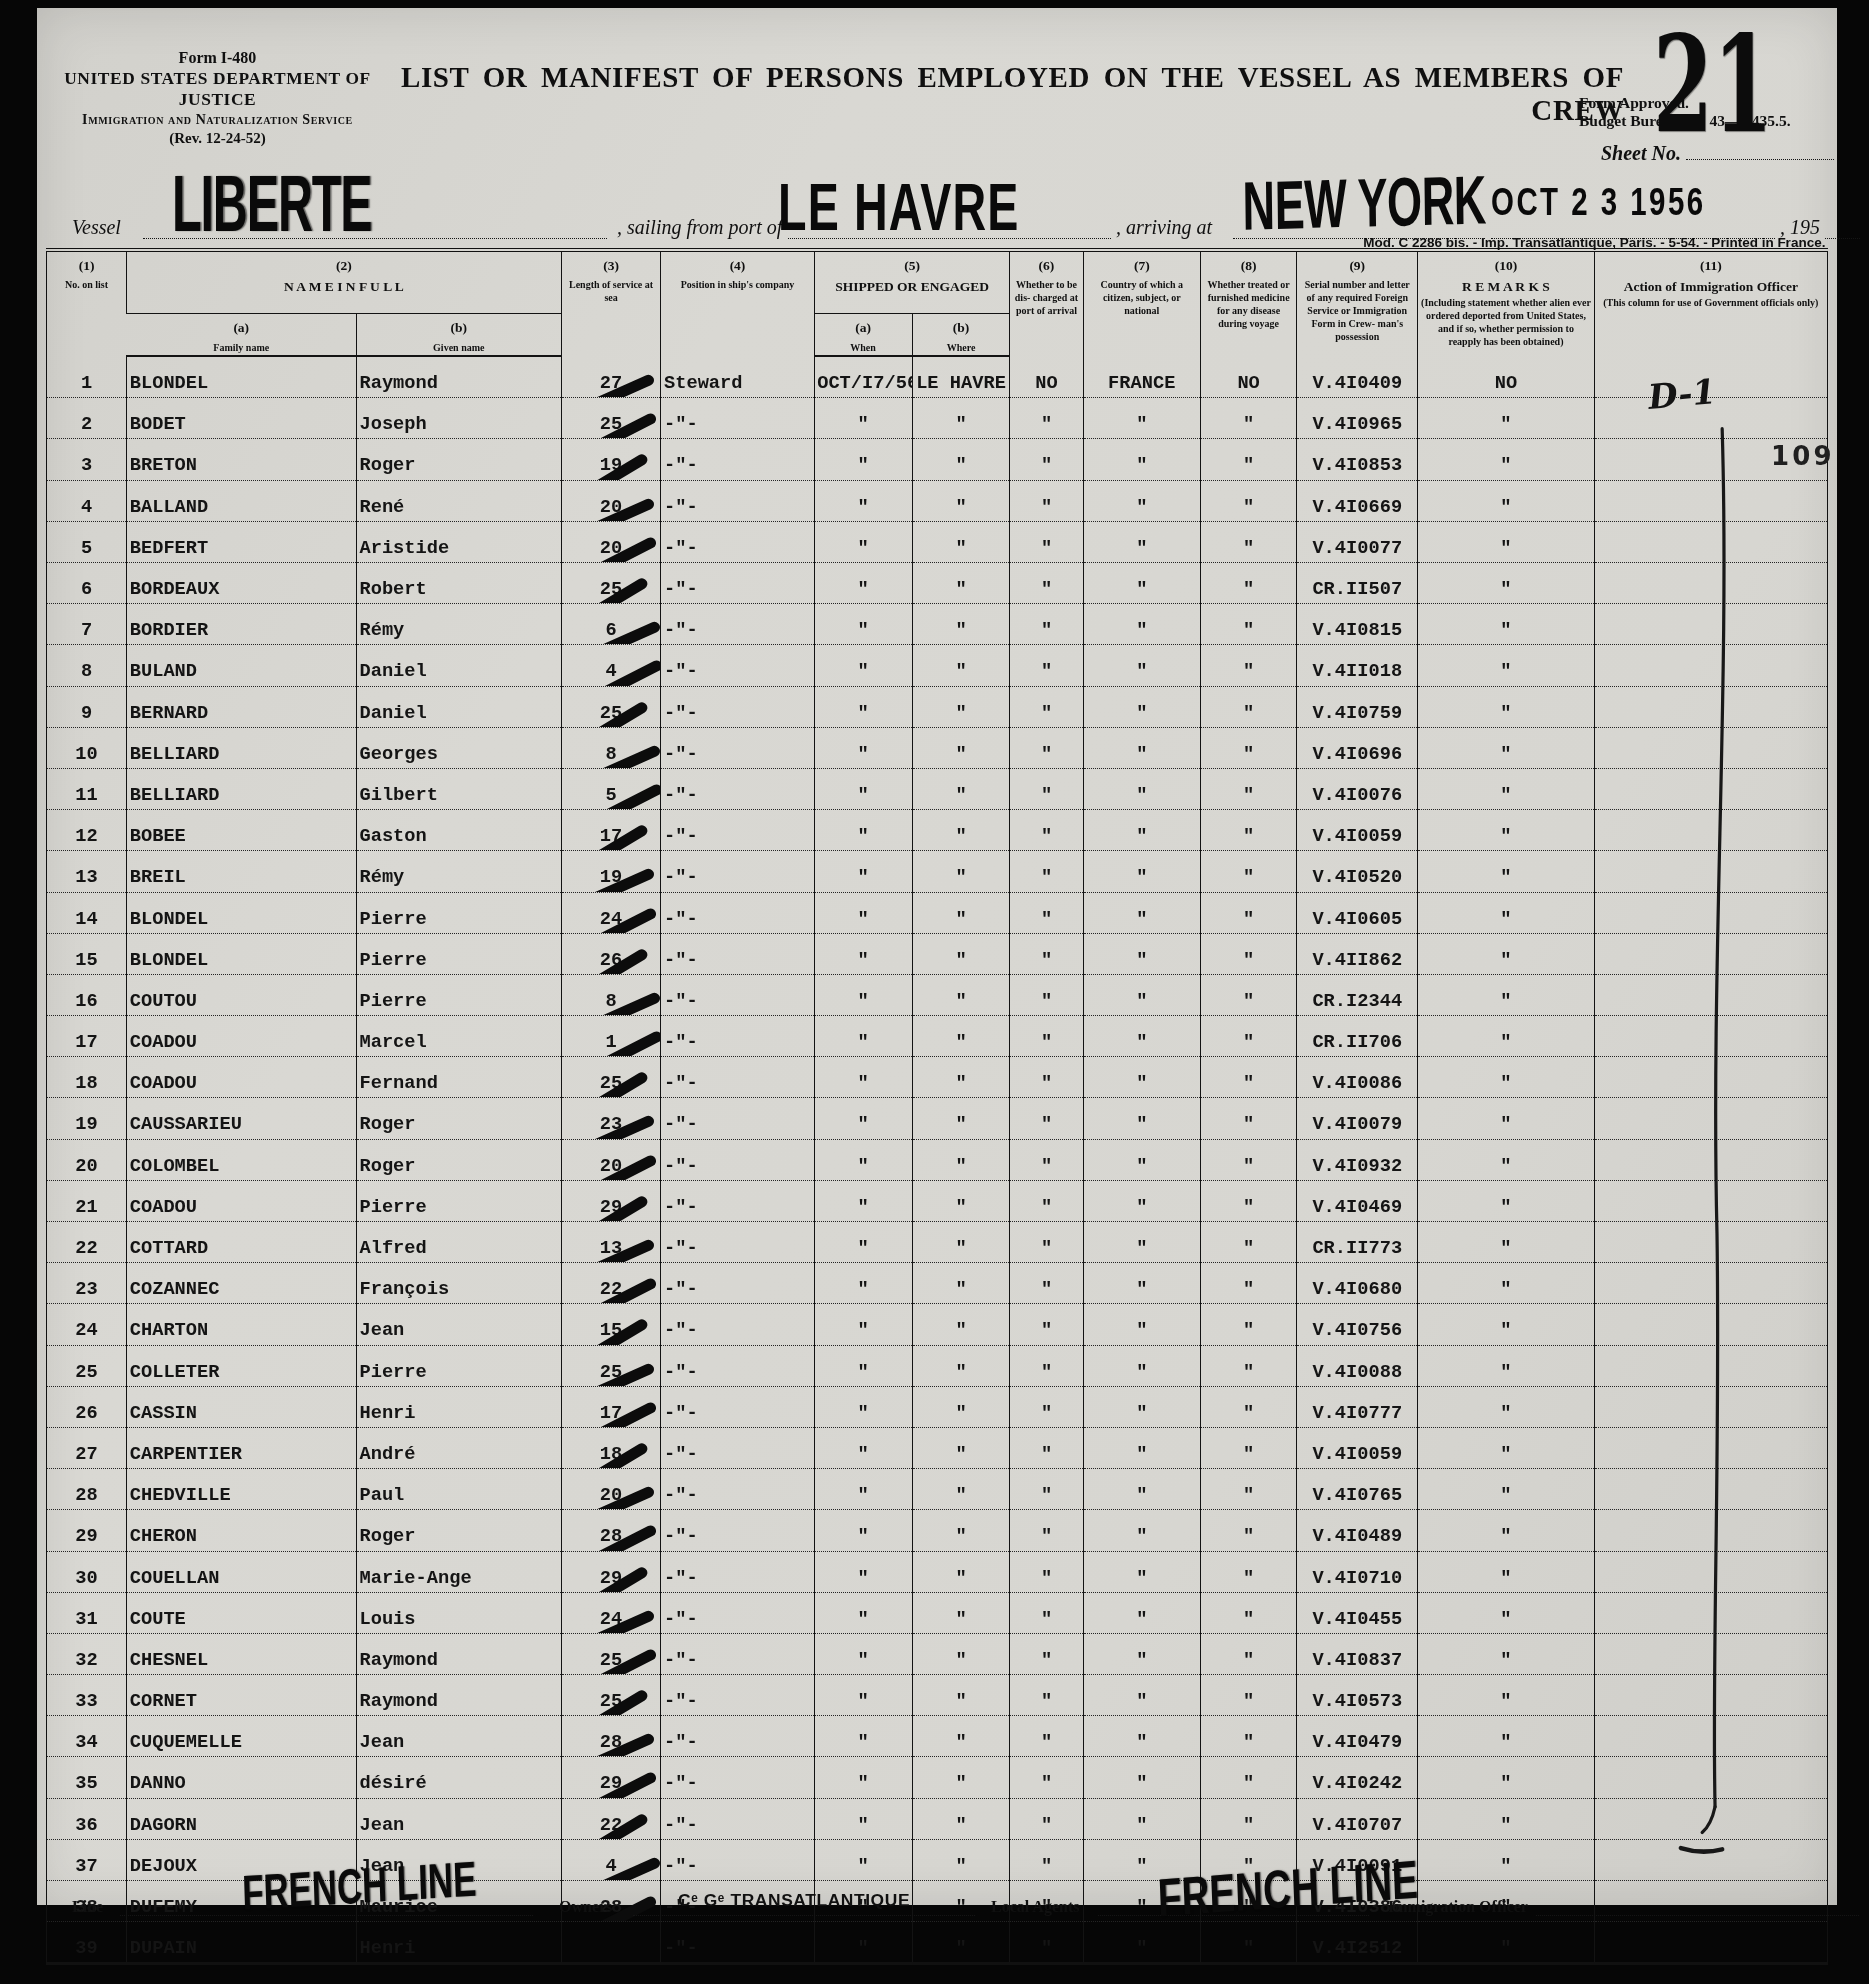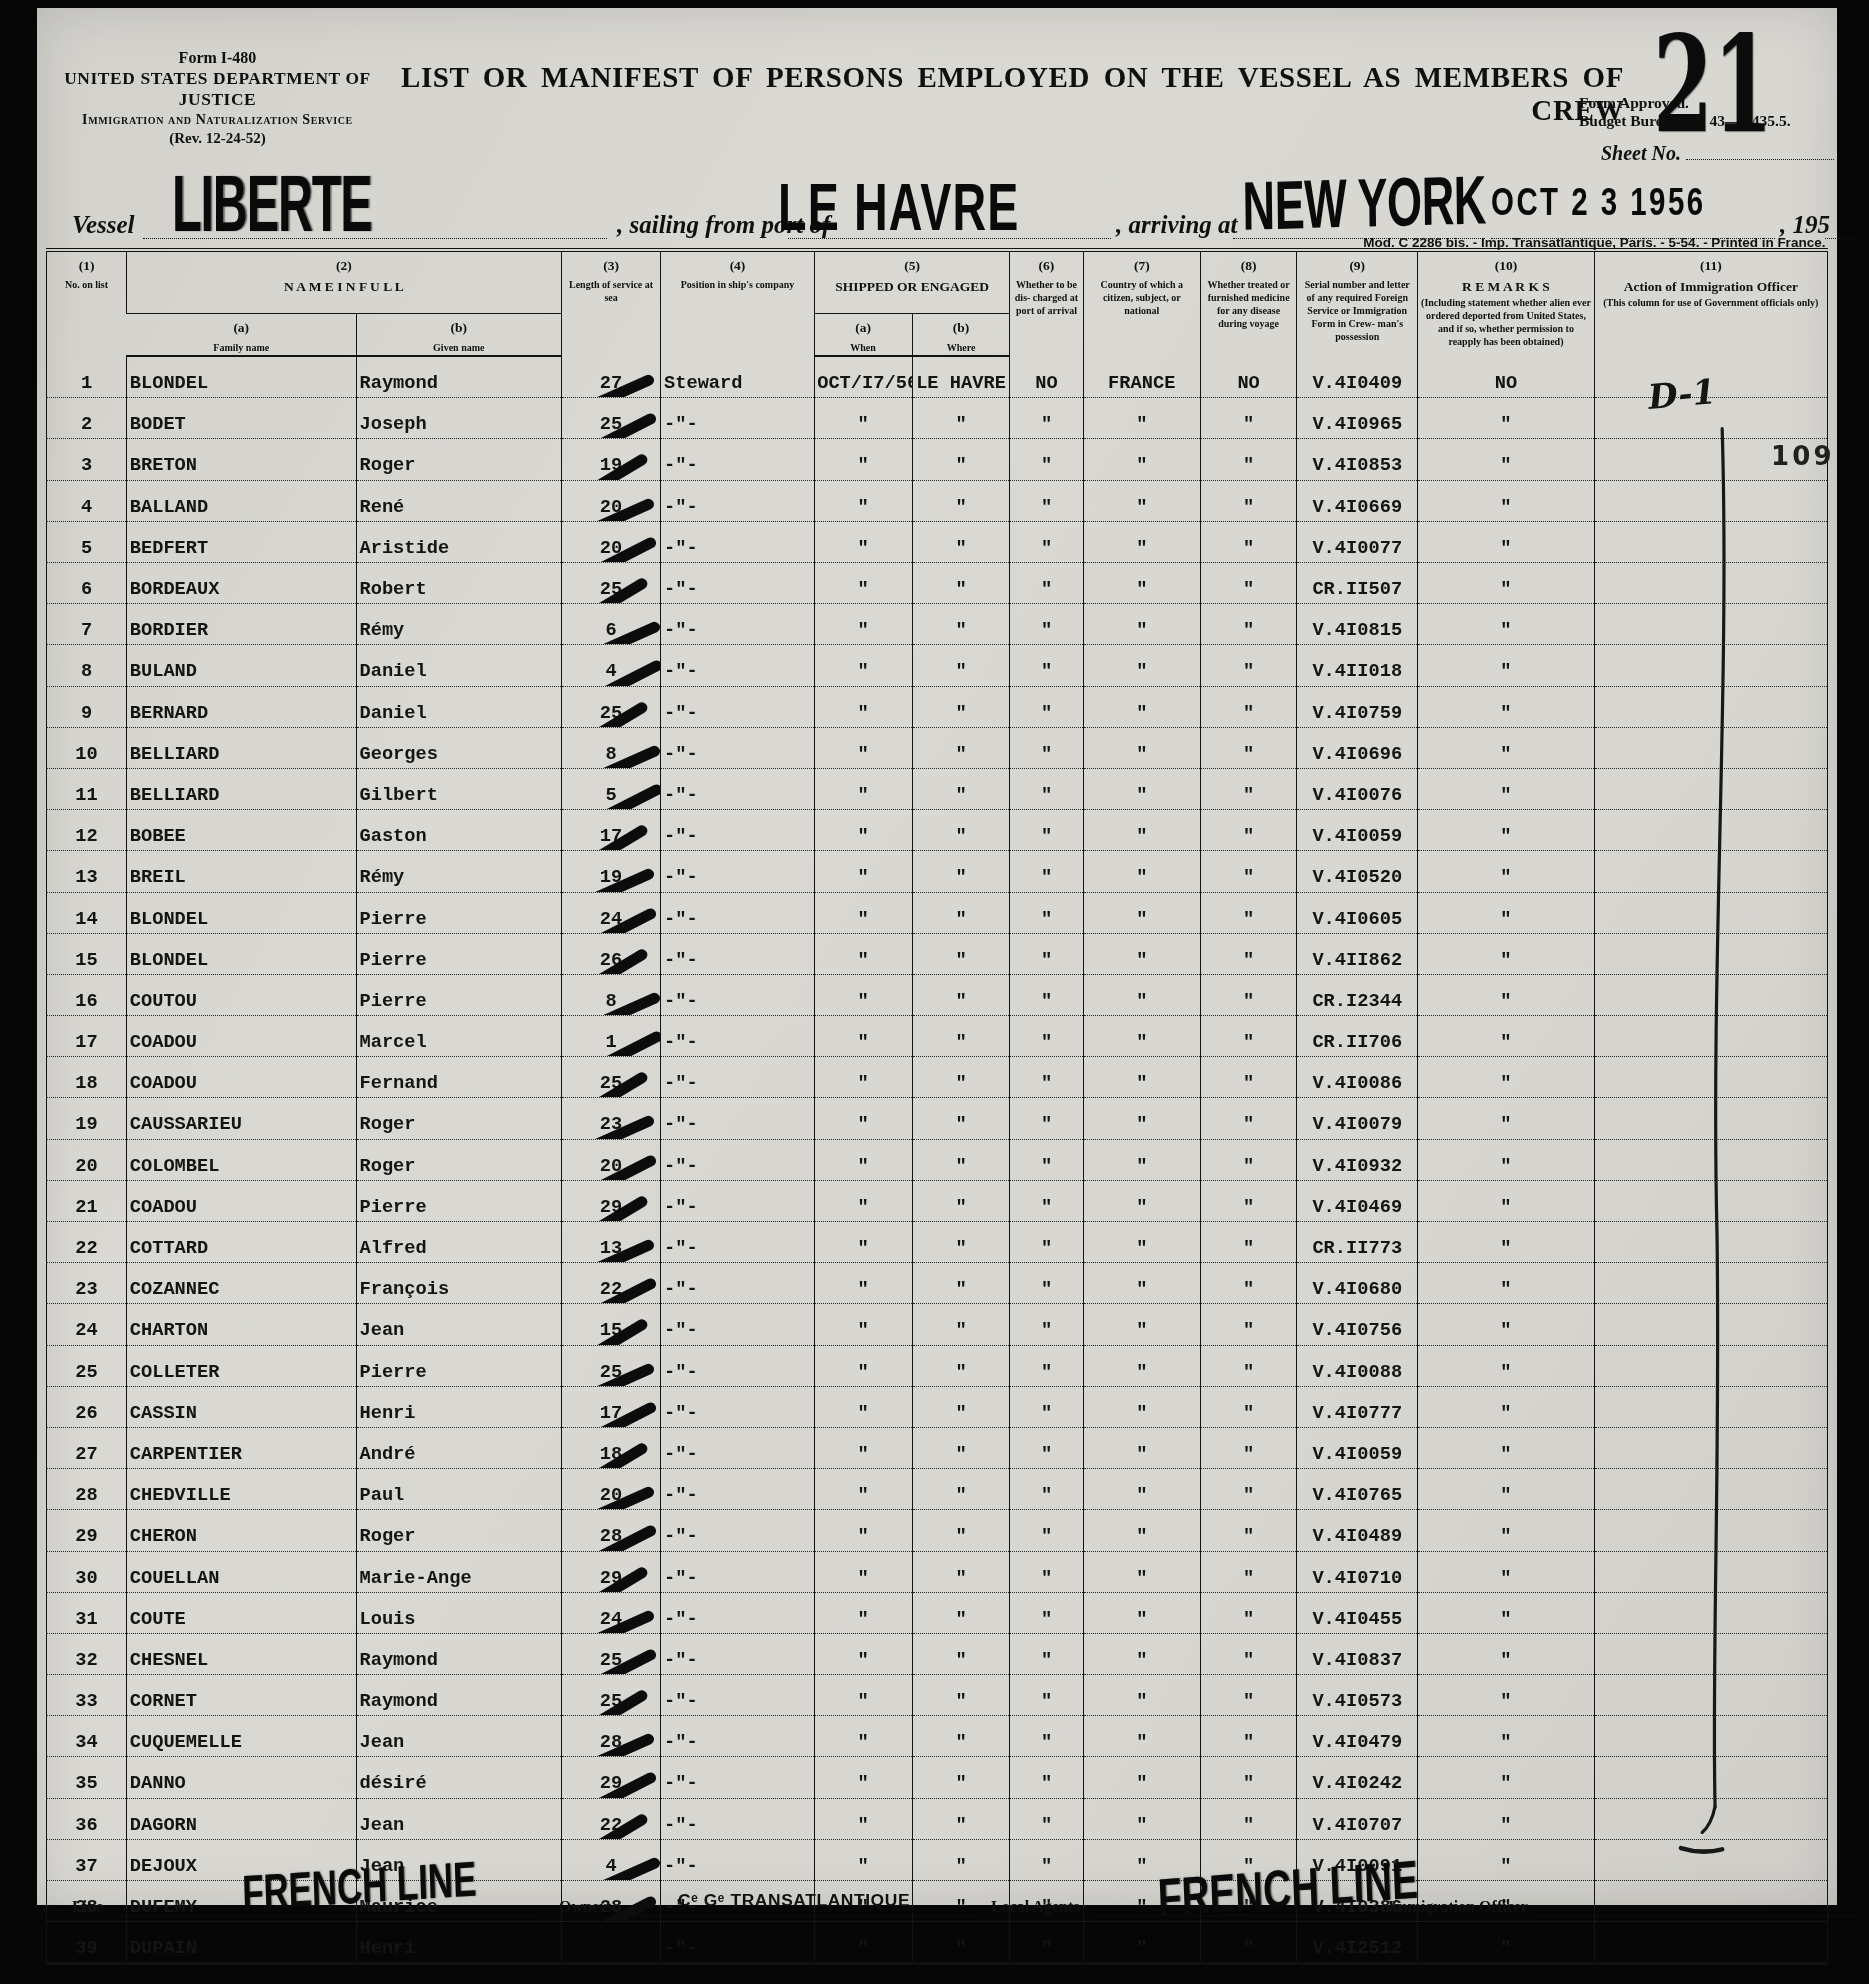--- a/index.html
+++ b/index.html
@@ -21,21 +21,21 @@
   .include-line{position:absolute;left:361px;right:77px;top:187px;text-align:center;
                 font-size:15.5px;font-weight:bold;}
   .approved{position:absolute;left:1542px;top:86px;font-size:15.5px;font-weight:bold;line-height:1.2;}
   .sheet-line{position:absolute;left:1564px;top:132px;font-size:20px;font-weight:bold;font-style:italic;}
   .sheet-dots{display:inline-block;width:148px;border-bottom:1.9px dotted #141414;height:19.4px;}
   .sheet-no-hand{position:absolute;left:1616px;top:11.6px;font-family:"DejaVu Serif",serif;
                  font-weight:bold;font-size:139px;line-height:1;transform:scale(.62,.95);
                  transform-origin:left top;color:#0c0c0c;text-shadow:1.3px 1.3px 1.3px rgba(10,10,10,.45);}
   
   .vessel-row{position:absolute;left:35px;right:11.6px;top:205px;height:26px;}
-  .vlabel{position:absolute;bottom:0;font-size:25px;font-weight:bold;font-style:italic;white-space:nowrap;}
+  .vlabel{position:absolute;bottom:0;font-size:20px;font-weight:normal;font-style:italic;white-space:nowrap;}
   .vleader{position:absolute;bottom:0;border-bottom:1.9px dotted #151515;height:3.9px;}
   .stamp{font-family:"Liberation Sans",sans-serif;font-weight:bold;color:#0a0a0a;white-space:nowrap;}
   .stamp-vessel{position:absolute;left:100px;bottom:-11.6px;font-size:59px;transform:scale(.82,1.35);
                 transform-origin:left bottom;letter-spacing:-1.3px;text-shadow:1.9px 0 1.3px rgba(5,5,5,.55);}
   .stamp-port{position:absolute;left:706px;bottom:-6.5px;font-size:53px;transform:scale(.88,1.25);
               transform-origin:left bottom;letter-spacing:1.3px;}
   .stamp-arrival{position:absolute;left:1171px;bottom:-7.7px;font-size:55px;transform:scale(.82,1.25) rotate(-1deg);
                  transform-origin:left bottom;letter-spacing:-0.6px;}
   .stamp-date{position:absolute;left:1419px;bottom:14px;font-size:31px;letter-spacing:2.6px;
               transform:scale(.95,1.25);transform-origin:left bottom;}

